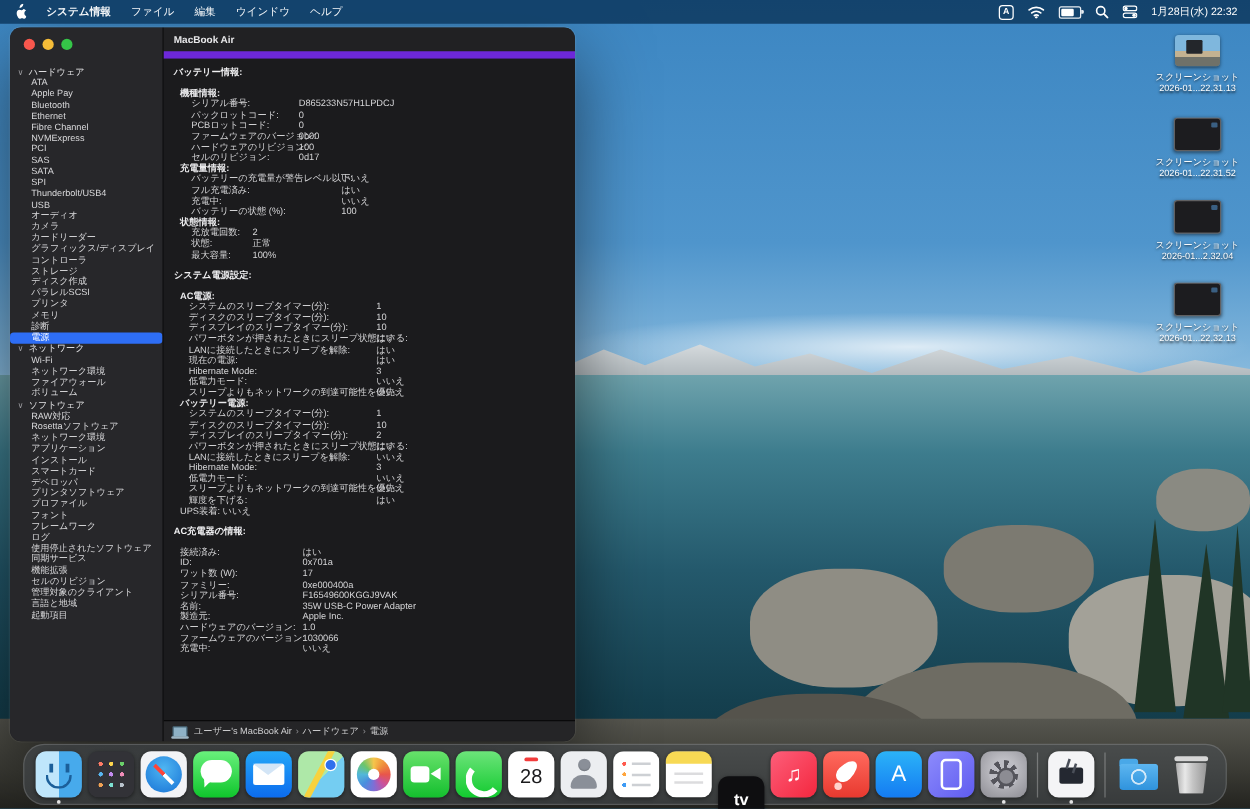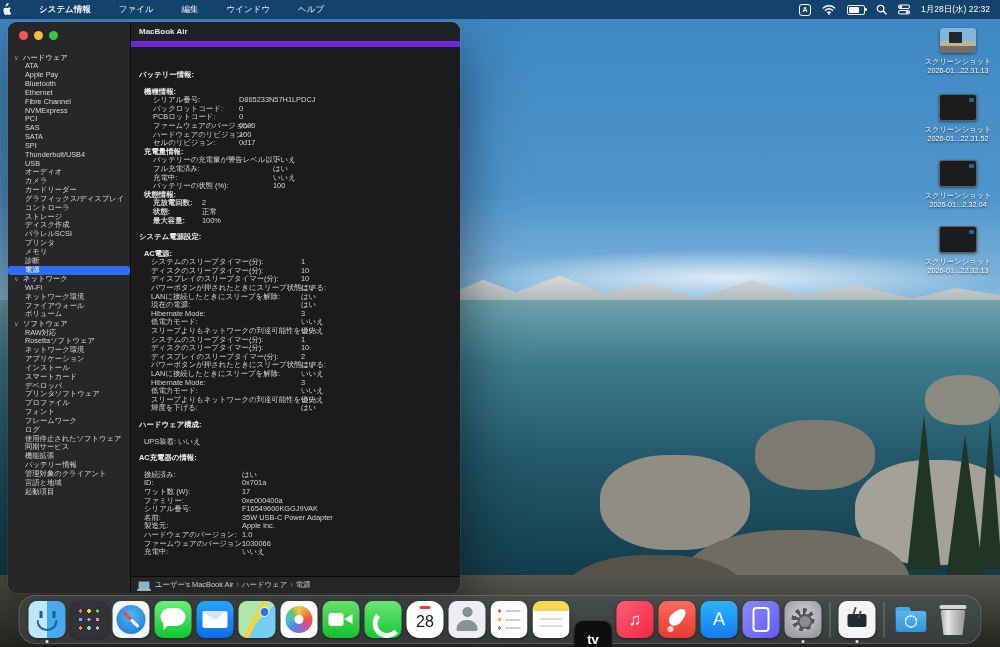--- a/index.html
+++ b/index.html
@@ -13,21 +13,21 @@
        clip-path:polygon(0 100%,0 62%,6% 34%,12% 58%,20% 26%,28% 60%,36% 40%,45% 70%,55% 34%,64% 64%,74% 44%,84% 70%,92% 50%,100% 64%,100% 100%);}
   .water{position:absolute;left:0;top:300px;right:0;bottom:0;
          background:linear-gradient(180deg,#6fa3ad 0%,#3d7c8d 18%,#24596c 45%,#15404f 75%,#0e2f3b 100%);}
   .rock{position:absolute;border-radius:45%;}
   .shore{position:absolute;left:0;bottom:0;height:72px;right:0;
          background:linear-gradient(180deg,#56564f,#393933 60%,#23231f);}
   .tree{position:absolute;background:#203526;clip-path:polygon(50% 0,90% 100%,10% 100%);}
   
   .menubar{position:absolute;left:0;top:0;right:0;height:19px;background:rgba(16,62,102,.92);
            display:flex;align-items:center;color:#fff;font-size:8.5px;z-index:40;}
-  .mb-left{display:flex;align-items:center;gap:28px;flex:1;}
+  .mb-left{display:flex;align-items:center;gap:16px;padding-left:10px;flex:1;}
   .mb-item{opacity:.95;}
   .mb-app{font-weight:bold;}
   .mb-right{display:flex;align-items:center;gap:11px;padding-right:10px;}
   .mb-ico{display:inline-flex;align-items:center;justify-content:center;}
   .inputsrc{border:1px solid #fff;border-radius:3px;width:10px;height:10px;font-size:7px;
             display:flex;align-items:center;justify-content:center;font-weight:bold;}
   .batt{width:16px;height:8px;border:1px solid rgba(255,255,255,.9);border-radius:2px;position:relative;}
   .batt::before{content:"";position:absolute;left:1px;top:1px;bottom:1px;width:10px;background:#fff;border-radius:1px;}
   .batt::after{content:"";position:absolute;right:-3px;top:2px;width:2px;height:3px;background:rgba(255,255,255,.9);border-radius:0 1px 1px 0;}
   .clock{white-space:nowrap;}
@@ -42,27 +42,27 @@
   .sb-sec{display:flex;align-items:center;height:9.3px;padding-left:6px;gap:3px;color:#e4e4e6;}
   .sb-chev{color:#9a9a9e;font-size:6.5px;width:6px;}
   .sb-it{height:8.85px;line-height:8.85px;padding-left:17px;white-space:nowrap;}
   .sb-it.sel{background:#2e6ef5;color:#fff;border-radius:3px;}
   
   .main{flex:1;display:flex;flex-direction:column;min-width:0;}
   .titlebar{height:19px;background:#212123;border-bottom:6px solid #6d28d9;display:flex;align-items:center;
             padding-left:8px;color:#e8e8ea;font-size:8px;font-weight:bold;flex-shrink:0;}
   .content{flex:1;overflow:hidden;padding:6px 6px 0 8px;color:#d6d6d8;font-size:7.4px;line-height:8.6px;background:#1b1b1d;}
   .blk-h1{font-weight:bold;color:#f0f0f2;margin:8px 0;}
-  .blk-h1:first-child{margin-top:18px;}
+  .blk-h1:first-child{margin-top:1px;}
   .blk-h2{font-weight:bold;color:#e9e9eb;padding-left:5px;}
   .kvrow{display:flex;white-space:nowrap;}
   .kvl{flex-shrink:0;}
   .g1 .kvrow{padding-left:14px;} .g1 .kvl{width:86px;}
   .g2 .kvrow{padding-left:14px;} .g2 .kvl{width:120px;}
-  .g3 .kvrow{padding-left:14px;} .g3 .kvl{width:49px;font-weight:bold;}
+  .g3 .kvrow{padding-left:14px;} .g3 .kvl{width:49px;}
   .g4 .kvrow{padding-left:12px;} .g4 .kvl{width:150px;}
   .g5 .kvrow{padding-left:5px;}  .g5 .kvl{width:34px;}
   .g6 .kvrow{padding-left:5px;}  .g6 .kvl{width:98px;}
   .statusbar{height:16px;background:#252527;border-top:1px solid #09090a;display:flex;align-items:center;
              gap:5px;padding-left:7px;color:#cfcfd1;font-size:7.4px;flex-shrink:0;}
   .crumb-sep{color:#8e8e92;margin:0 3px;}
   .mini-mac{width:10px;height:7px;background:#8fb2c6;border:1px solid #4b6b7d;border-radius:1px;position:relative;}
   .mini-mac::after{content:"";position:absolute;left:-2px;right:-2px;bottom:-2px;height:2px;background:#9fb6c4;border-radius:1px;}
   
   .dicons{position:absolute;right:2px;top:28px;width:80px;z-index:10;}
@@ -107,21 +107,21 @@
   .ic-photos{background:#fff;}
   .ic-photos::before{content:"";position:absolute;inset:5px;border-radius:50%;
     background:conic-gradient(#f6c54b,#ef8f3b,#e8564a,#c9519e,#7e6ed6,#4a8ede,#52b8d8,#6cc56a,#f6c54b);}
   .ic-photos::after{content:"";position:absolute;left:50%;top:50%;width:9px;height:9px;margin:-4.5px;border-radius:50%;background:#fff;}
   .ic-facetime{background:linear-gradient(180deg,#67e26b,#14bf2e);}
   .ic-facetime::before{content:"";position:absolute;left:6px;top:12px;width:15px;height:13px;background:#fff;border-radius:3px;}
   .ic-facetime::after{content:"";position:absolute;left:22px;top:13px;border-top:5.5px solid transparent;border-bottom:5.5px solid transparent;border-right:8px solid #fff;}
   .ic-phone{background:linear-gradient(180deg,#6ce47a,#12ca2f);}
   .ic-phone::before{content:"";position:absolute;left:8px;top:8px;width:19px;height:19px;border:5px solid transparent;
     border-bottom-color:#fff;border-left-color:#fff;border-radius:50%;transform:rotate(-4deg);}
-  .ic-calendar{background:#fff;border-radius:13px;}
+  .ic-calendar{background:#fff;}
   .ic-calendar::before{content:"";position:absolute;left:13px;top:5px;width:11px;height:3px;border-radius:1.5px;background:#f23b3b;}
   .ic-calendar .glyph{color:#1a1a1c;font-size:16px;font-weight:normal;padding-top:5px;}
   .ic-contacts{background:#eceef1;}
   .ic-contacts::before{content:"";position:absolute;left:13.5px;top:6px;width:10px;height:10px;border-radius:50%;background:#8a8f98;
     box-shadow:inset 0 -1px 1px rgba(0,0,0,.15);}
   .ic-contacts::after{content:"";position:absolute;left:8px;top:18.5px;width:21px;height:11px;border-radius:10px 10px 2px 2px;background:#8a8f98;}
   .ic-reminders{background:#fff;background-image:
     radial-gradient(2.6px 2.6px at 9px 10px,#ff5a4e 60%,transparent 65%),radial-gradient(2.6px 2.6px at 9px 18.5px,#ffa53d 60%,transparent 65%),
     radial-gradient(2.6px 2.6px at 9px 27px,#3f9bf5 60%,transparent 65%),
     linear-gradient(#cdd0d4,#cdd0d4),linear-gradient(#cdd0d4,#cdd0d4),linear-gradient(#cdd0d4,#cdd0d4);
@@ -297,21 +297,21 @@
         <div class="sb-it">スマートカード</div>
         <div class="sb-it">デベロッパ</div>
         <div class="sb-it">プリンタソフトウェア</div>
         <div class="sb-it">プロファイル</div>
         <div class="sb-it">フォント</div>
         <div class="sb-it">フレームワーク</div>
         <div class="sb-it">ログ</div>
         <div class="sb-it">使用停止されたソフトウェア</div>
         <div class="sb-it">同期サービス</div>
         <div class="sb-it">機能拡張</div>
-        <div class="sb-it">バッテリー情報</div>
+        <div class="sb-it">セルのリビジョン</div>
         <div class="sb-it">管理対象のクライアント</div>
         <div class="sb-it">言語と地域</div>
         <div class="sb-it">起動項目</div>
       </div>
   </div>
   <div class="main">
     <div class="titlebar">
       <span>MacBook Air</span>
     </div>
     <div class="content" id="content">
@@ -410,20 +410,21 @@
           </div>
           <div class="kvrow">
             <span class="kvl">低電力モード:</span>
             <span class="kvv">いいえ</span>
           </div>
           <div class="kvrow">
             <span class="kvl">スリープよりもネットワークの到達可能性を優先:</span>
             <span class="kvv">いいえ</span>
           </div>
         </div>
+        <div class="blk-h2">バッテリー電源:</div>
         <div class="kvg g4">
           <div class="kvrow">
             <span class="kvl">システムのスリープタイマー(分):</span>
             <span class="kvv">1</span>
           </div>
           <div class="kvrow">
             <span class="kvl">ディスクのスリープタイマー(分):</span>
             <span class="kvv">10</span>
           </div>
           <div class="kvrow">
@@ -448,21 +449,20 @@
           </div>
           <div class="kvrow">
             <span class="kvl">スリープよりもネットワークの到達可能性を優先:</span>
             <span class="kvv">いいえ</span>
           </div>
           <div class="kvrow">
             <span class="kvl">輝度を下げる:</span>
             <span class="kvv">はい</span>
           </div>
         </div>
-        <div class="blk-h1">ハードウェア構成:</div>
         <div class="kvg g5">
           <div class="kvrow">
             <span class="kvl">UPS装着:</span>
             <span class="kvv">いいえ</span>
           </div>
         </div>
         <div class="blk-h1">AC充電器の情報:</div>
         <div class="kvg g6">
           <div class="kvrow">
             <span class="kvl">接続済み:</span>

